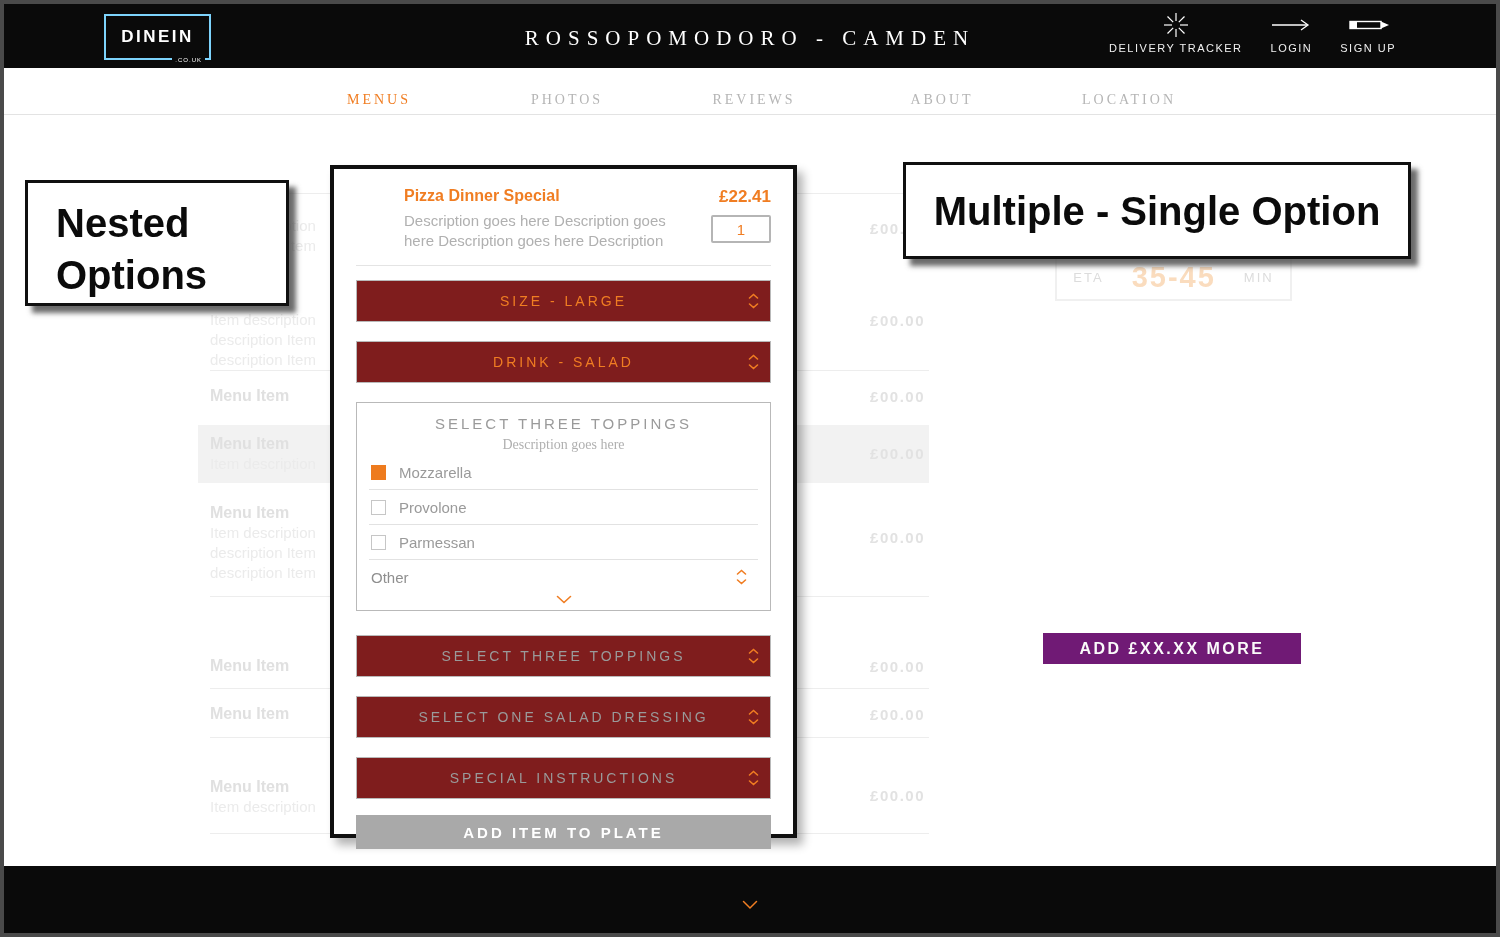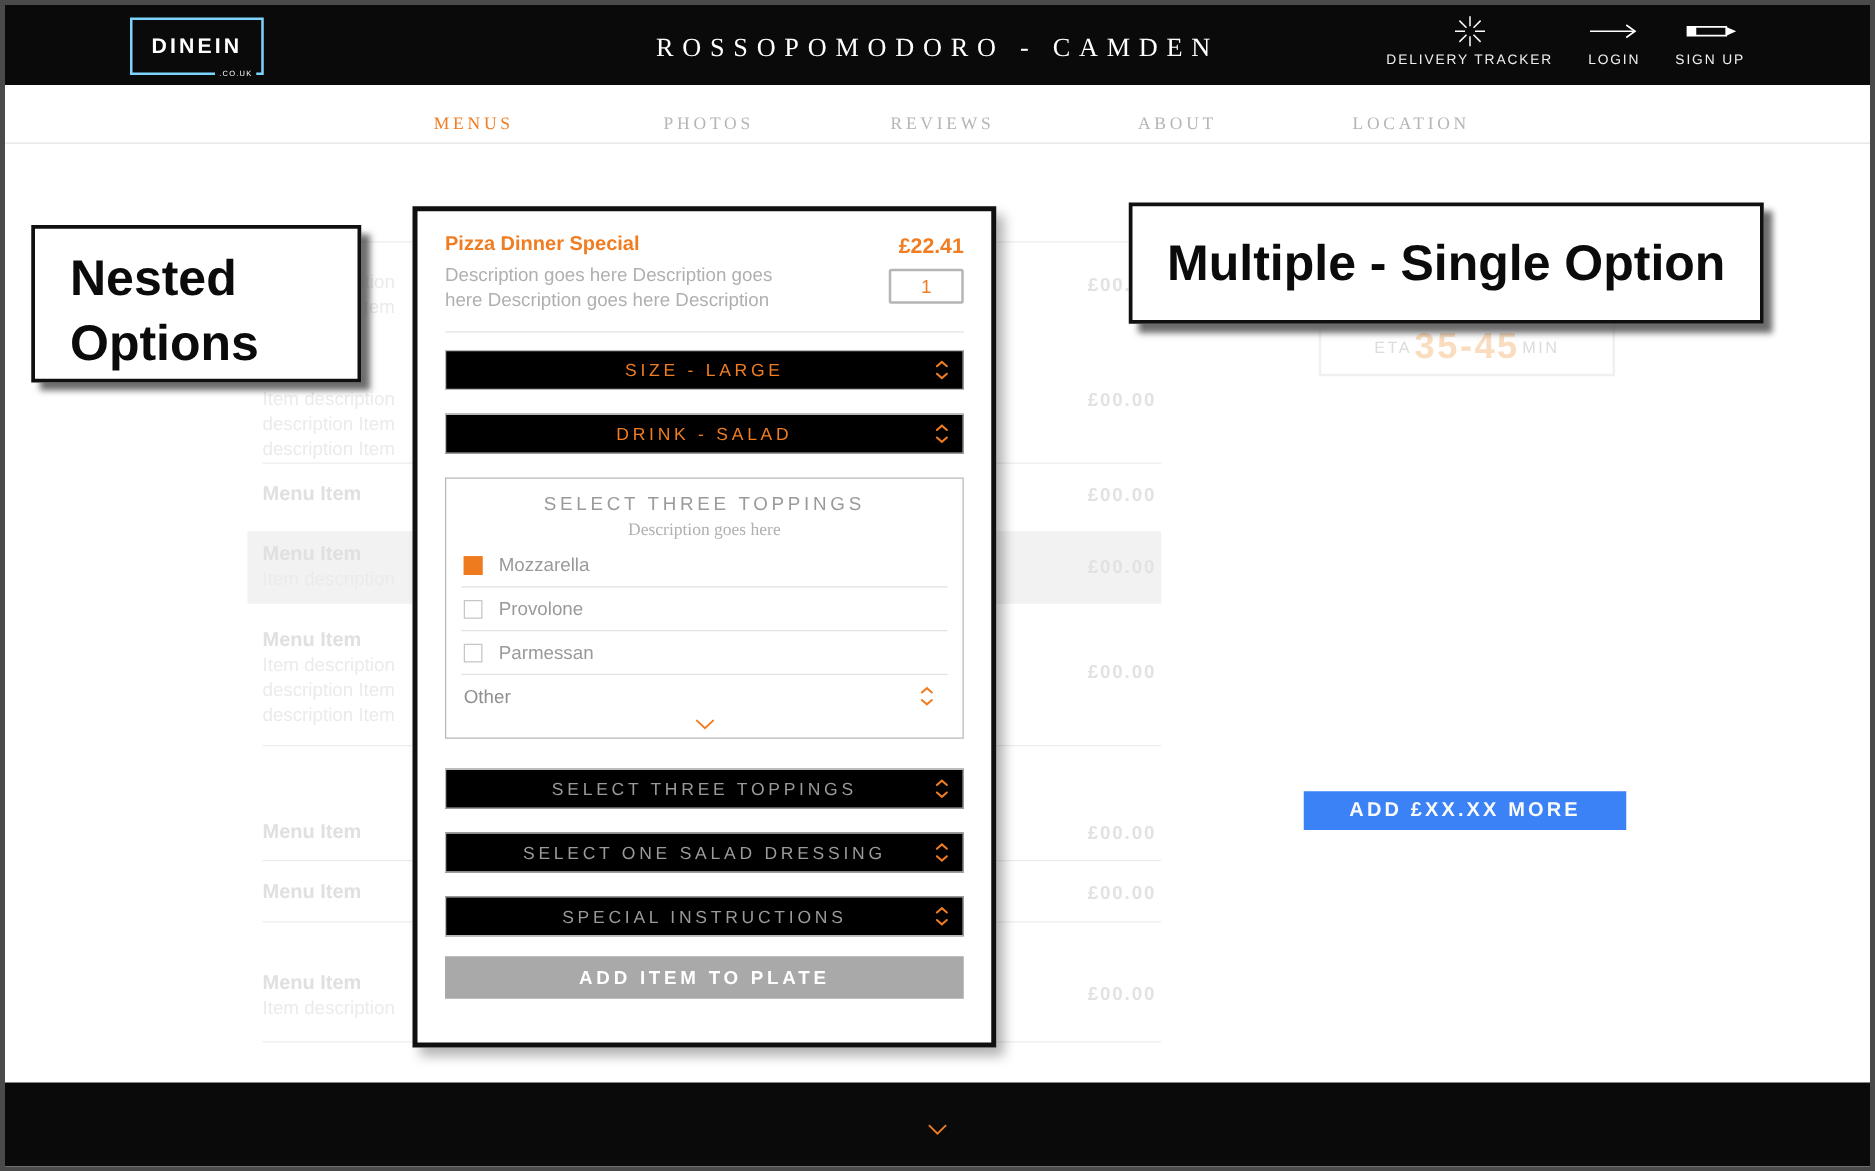--- a/index.html
+++ b/index.html
@@ -32,43 +32,43 @@
   .hl-row{position:absolute;left:194px;top:421px;width:731px;height:58px;background:#f2f2f2;}
   .bg-row{position:absolute;left:206px;width:715px;}
   .bg-title{font-size:16px;font-weight:bold;color:#e0e0e0;line-height:20px;}
   .bg-line{font-size:15px;color:#ebebeb;line-height:20px;}
   .bg-price{position:absolute;right:0;font-size:15px;font-weight:bold;letter-spacing:1.5px;color:#e2e2e2;}
   .r1{top:192px}.r2{top:286px}.r3{top:382px}.r4{top:430px}.r5{top:499px}.r6{top:652px}.r7{top:700px}.r8{top:773px}
   .p1{top:24px}.p2{top:22px}.p3{top:2px}.p4{top:11px}.p5{top:26px}.p6{top:2px}.p7{top:2px}.p8{top:10px}
   .bg-div{position:absolute;left:206px;width:719px;height:1px;background:#ededed;}
   .d1{top:189px}.d2{top:366px}.d3{top:592px}.d4{top:684px}.d5{top:733px}.d6{top:829px}
   .eta-box{position:absolute;left:1051px;top:249px;width:233px;height:44px;border:2px solid #f0f0f0;
-           display:flex;align-items:center;justify-content:center;gap:2px;background:#fff;}
+           display:flex;align-items:center;justify-content:center;gap:28px;background:#fff;}
   .eta-side{font-size:13px;letter-spacing:2px;color:#dcdcdc;}
   .eta-val{font-size:29px;font-weight:bold;letter-spacing:2px;color:#fadcbe;}
-  .add-more{position:absolute;left:1039px;top:629px;width:258px;height:31px;background:#3b82f6;
+  .add-more{position:absolute;left:1039px;top:629px;width:258px;height:31px;background:#701a75;
             display:flex;align-items:center;justify-content:center;color:#fafafa;font-weight:bold;
             font-size:16px;letter-spacing:2.5px;}
 
   
   .modal{position:absolute;left:326px;top:161px;width:467px;height:673px;box-sizing:border-box;
          background:#fff;border:4px solid #101010;z-index:10;box-shadow:6px 7px 9px rgba(0,0,0,0.3);
          padding:18px 22px 0;}
-  .m-head{display:flex;}
+  .m-head{display:flex;margin-left:48px;}
   .m-left{width:300px;}
   .m-title{font-size:16px;font-weight:bold;color:#f07d22;margin-bottom:6px;}
   .m-desc{font-size:15px;color:#b0b0b0;line-height:20px;width:292px;}
   .m-right{margin-left:auto;display:flex;flex-direction:column;align-items:flex-end;}
   .m-price{font-size:17px;font-weight:bold;color:#f07d22;}
   .qty{width:52px;height:22px;border:2px solid #b5b5b5;border-radius:2px;text-align:center;
        color:#f07d22;font-size:15px;margin-top:8px;font-family:"Liberation Sans",sans-serif;outline:none;}
   .m-div{height:1px;background:#e4e4e4;margin:14px 0;}
-  .opt-btn{position:relative;height:32px;box-sizing:border-box;border:1px solid #b9b9b9;display:flex;
+  .opt-btn{position:relative;height:42px;box-sizing:border-box;border:1px solid #b9b9b9;display:flex;
            align-items:center;justify-content:center;font-size:14px;letter-spacing:3px;color:#f07d22;
-           margin-bottom:19px;cursor:pointer;background:#000000;}
+           margin-bottom:19px;cursor:pointer;background:#7f1d1d;}
   .opt-btn.gray{color:#9a9a9a;}
   .updown{position:absolute;right:11px;top:50%;transform:translateY(-50%);}
   .panel{border:1px solid #b9b9b9;padding:12px 12px 0;margin-bottom:24px;}
   .panel-title{text-align:center;font-size:15px;letter-spacing:3px;color:#9a9a9a;line-height:17px;}
   .panel-sub{text-align:center;font-size:14px;color:#b0b0b0;margin-top:5px;margin-bottom:2px;font-family:Liberation Serif, serif;}
   .top-row{display:flex;align-items:center;height:34px;border-bottom:1px solid #e2e2e2;padding:0 2px;cursor:pointer;}
   .cb{width:15px;height:15px;box-sizing:border-box;border:1px solid #c6c6c6;margin-right:13px;flex:none;background:#fff;}
   .cb.checked{background:#ee7b1e;border-color:#ee7b1e;}
   .top-label{font-size:15px;color:#9a9a9a;}
   .other-row{position:relative;display:flex;align-items:center;height:34px;padding:0 2px;cursor:pointer;}

